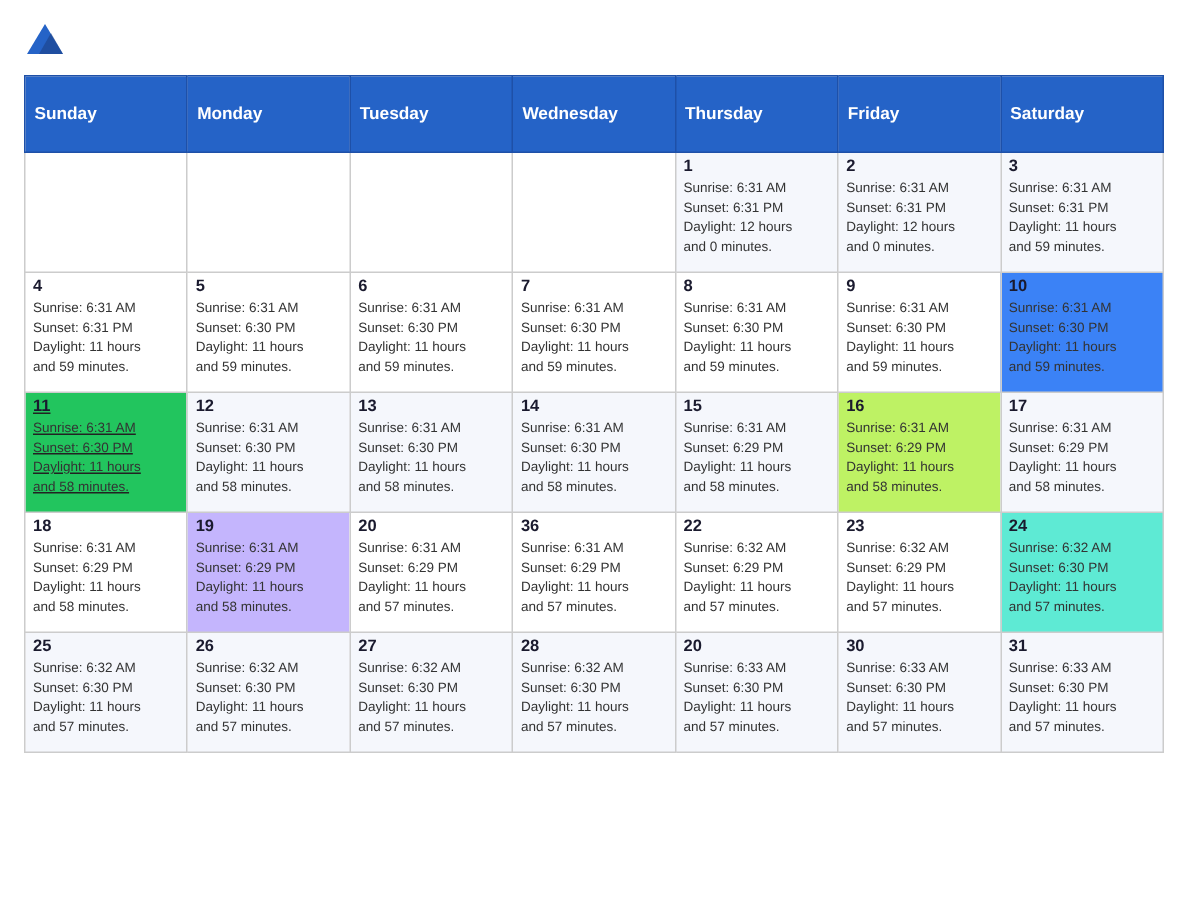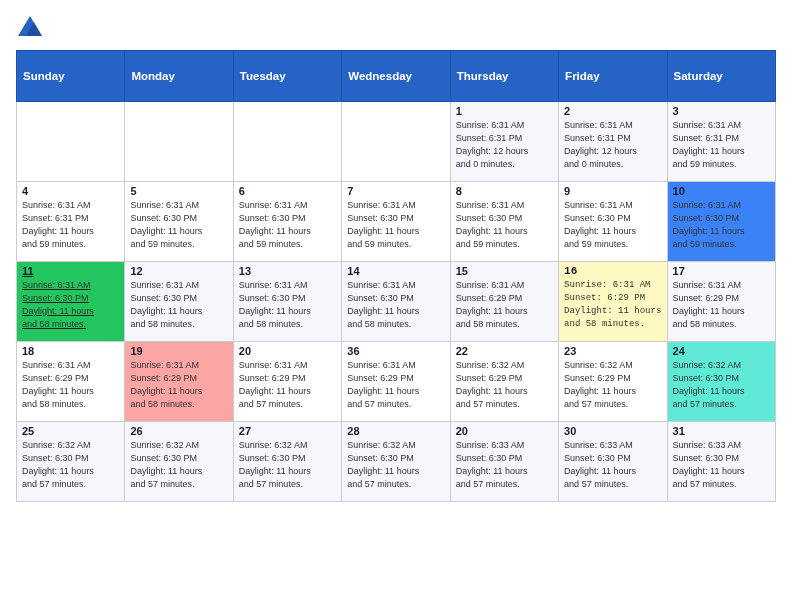--- a/index.html
+++ b/index.html
@@ -245,21 +245,21 @@
 Daylight: 11 hours
 and 58 minutes.</div>
           </td>
           <td style="background: rgb(245, 247, 252);">
             <span class="day-num">15</span>
             <div class="day-info" style="white-space: pre-line;">Sunrise: 6:31 AM
 Sunset: 6:29 PM
 Daylight: 11 hours
 and 58 minutes.</div>
           </td>
-          <td style="background: #fef9c3; font-family: Liberation Mono, monospace;">
+          <td style="background: #bef264;">
             <span class="day-num">16</span>
             <div class="day-info" style="white-space: pre-line;">Sunrise: 6:31 AM
 Sunset: 6:29 PM
 Daylight: 11 hours
 and 58 minutes.</div>
           </td>
           <td style="background: rgb(245, 247, 252);">
             <span class="day-num">17</span>
             <div class="day-info" style="white-space: pre-line;">Sunrise: 6:31 AM
 Sunset: 6:29 PM
@@ -268,21 +268,21 @@
           </td>
         </tr>
         <tr>
           <td style="background: rgb(255, 255, 255);">
             <span class="day-num">18</span>
             <div class="day-info" style="white-space: pre-line;">Sunrise: 6:31 AM
 Sunset: 6:29 PM
 Daylight: 11 hours
 and 58 minutes.</div>
           </td>
-          <td style="background: #fca5a5;">
+          <td style="background: #c4b5fd;">
             <span class="day-num">19</span>
             <div class="day-info" style="white-space: pre-line;">Sunrise: 6:31 AM
 Sunset: 6:29 PM
 Daylight: 11 hours
 and 58 minutes.</div>
           </td>
           <td style="background: rgb(255, 255, 255);">
             <span class="day-num">20</span>
             <div class="day-info" style="white-space: pre-line;">Sunrise: 6:31 AM
 Sunset: 6:29 PM

